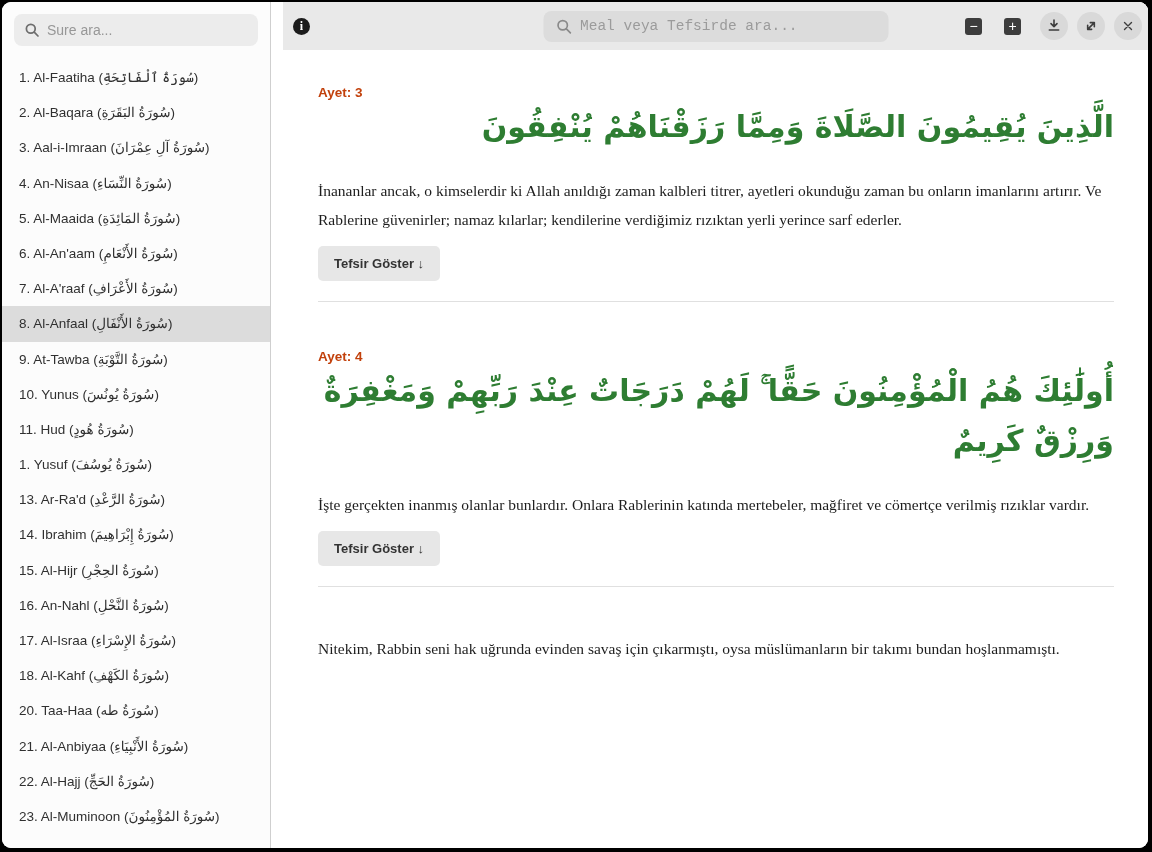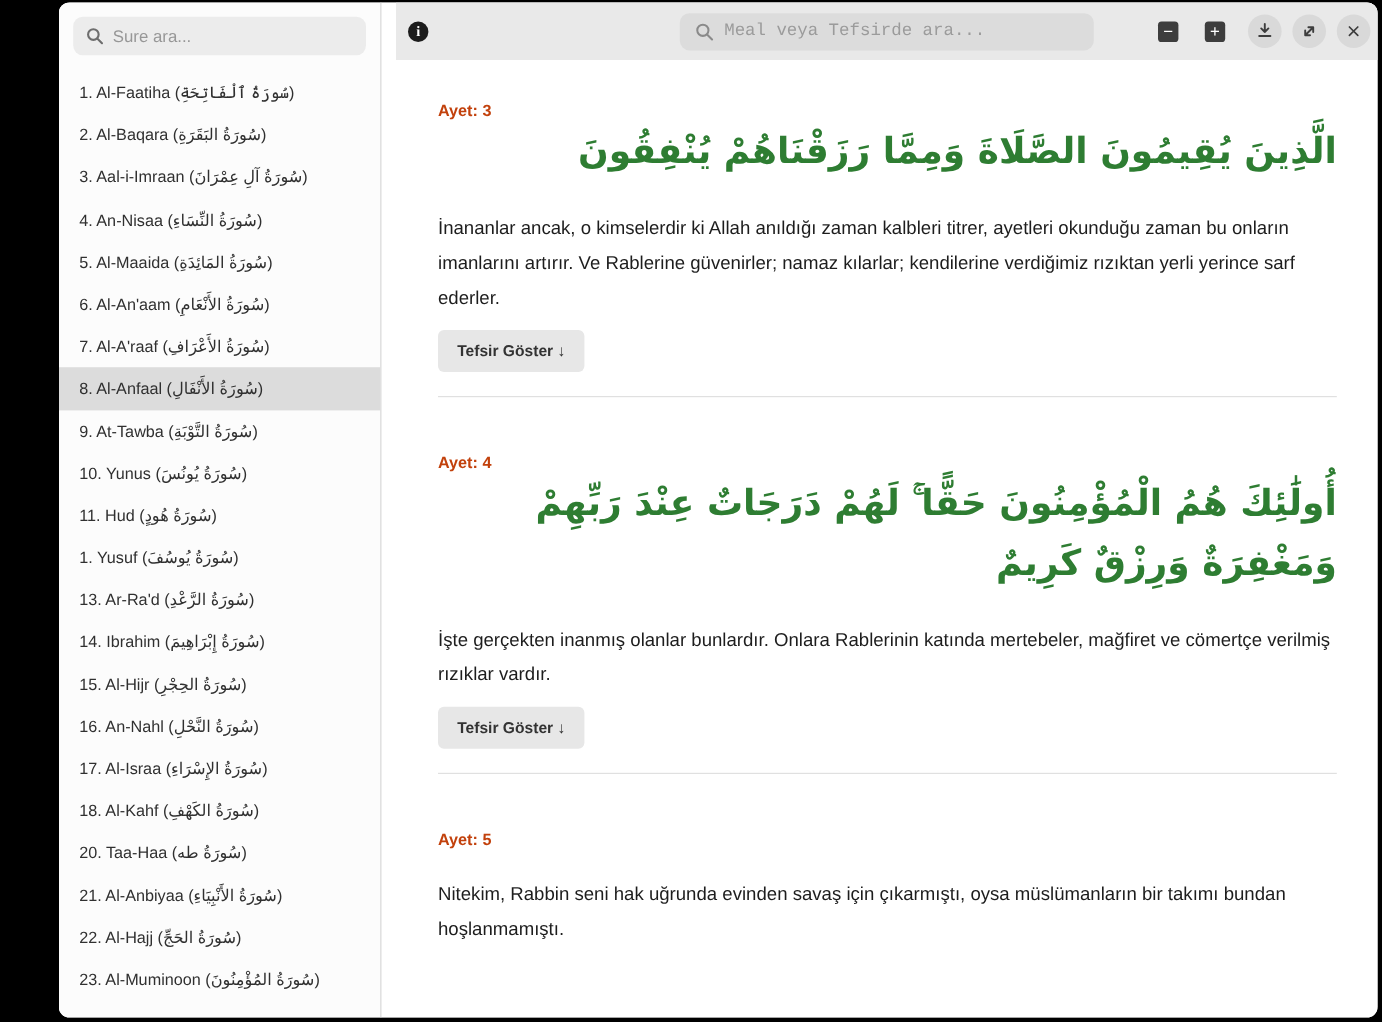--- a/index.html
+++ b/index.html
@@ -1,19 +1,19 @@
 <!DOCTYPE html>
 <html><head>
 <meta charset="utf-8">
 <style>
   * { margin:0; padding:0; box-sizing:border-box; }
   html,body { width:1152px; height:852px; background:#000; overflow:hidden;
               font-family:"Liberation Sans", sans-serif; }
   .app { position:fixed; left:2px; top:2px; right:4px; bottom:4px;
-         background:#fff; border-radius:9px; overflow:hidden; display:flex;margin-left:47px; }
+         background:#fff; border-radius:9px; overflow:hidden; display:flex; }
 
   
   .sidebar { width:269px; min-width:269px; background:#fcfcfc;
              border-right:1px solid #cfcfcf; display:flex; flex-direction:column; }
   .sidebar-search { margin:12px; height:32px; background:#ececec; border-radius:8px;
                     display:flex; align-items:center; padding:0 10px; gap:7px; }
   .sidebar-search svg { flex:none; }
   .sidebar-search input { flex:1; border:none; outline:none; background:transparent;
                           font-size:14px; color:#444; font-family:"Liberation Sans",sans-serif; }
   .sidebar-search input::placeholder { color:#979797; }
@@ -46,21 +46,21 @@
                 margin-right:9px; cursor:pointer; }
   .btn-circle:last-child { margin-right:0; }
 
   .content { flex:1; overflow:hidden; padding:0 34px 0 47px; }
   .verse { margin-top:47px; }
   .verse:first-child { margin-top:35px; }
   .verse-label { color:#c2410c; font-weight:bold; font-size:13.5px; }
   .arabic { direction:rtl; text-align:right; color:#2e7d32; font-size:30px;
             line-height:50px; margin-top:2px; font-family:"DejaVu Sans", sans-serif;
             font-weight:bold; }
-  .translation { margin-top:24px; font-size:15.5px; line-height:29px; color:#1d1d1d; }
+  .translation { margin-top:24px; font-size:15.5px; line-height:29px; color:#1d1d1d;font-family:Liberation Serif, serif; }
   .tefsir-btn { margin-top:12px; display:inline-block; background:#e7e7e7; border:none;
                 border-radius:5px; padding:10px 16px; font-size:13px; font-weight:bold;
                 color:#333; cursor:pointer; font-family:Liberation Sans, sans-serif; }
   .divider { border:none; border-top:1px solid #e0e0e0; margin-top:20px; }
 
   .icon-stroke { stroke:#3d3d3d; stroke-width:2.4; fill:none;
                  stroke-linecap:round; stroke-linejoin:round; }
   .icon-search { stroke:#8a8a8a; stroke-width:2; fill:none; stroke-linecap:round; }
   .icon-search-dark { stroke:#6e6e6e; stroke-width:2.2; fill:none; stroke-linecap:round; }
 </style>
@@ -148,20 +148,19 @@
 
       <div class="verse">
         <div class="verse-label">Ayet: 4</div>
         <div class="arabic" dir="rtl">أُولَٰئِكَ هُمُ الْمُؤْمِنُونَ حَقًّا ۚ لَهُمْ دَرَجَاتٌ عِنْدَ رَبِّهِمْ وَمَغْفِرَةٌ وَرِزْقٌ كَرِيمٌ</div>
         <div class="translation">İşte gerçekten inanmış olanlar bunlardır. Onlara Rablerinin katında mertebeler, mağfiret ve cömertçe verilmiş rızıklar vardır.</div>
         <button class="tefsir-btn">Tefsir Göster ↓</button>
         <hr class="divider">
       </div>
 
       <div class="verse">
-        <div class="verse-label">Ayet: 5</div>
         <div class="translation">Nitekim, Rabbin seni hak uğrunda evinden savaş için çıkarmıştı, oysa müslümanların bir takımı bundan hoşlanmamıştı.</div>
 
       </div>
 
     </div>
   </div>
 </div>
 
 </body></html>

